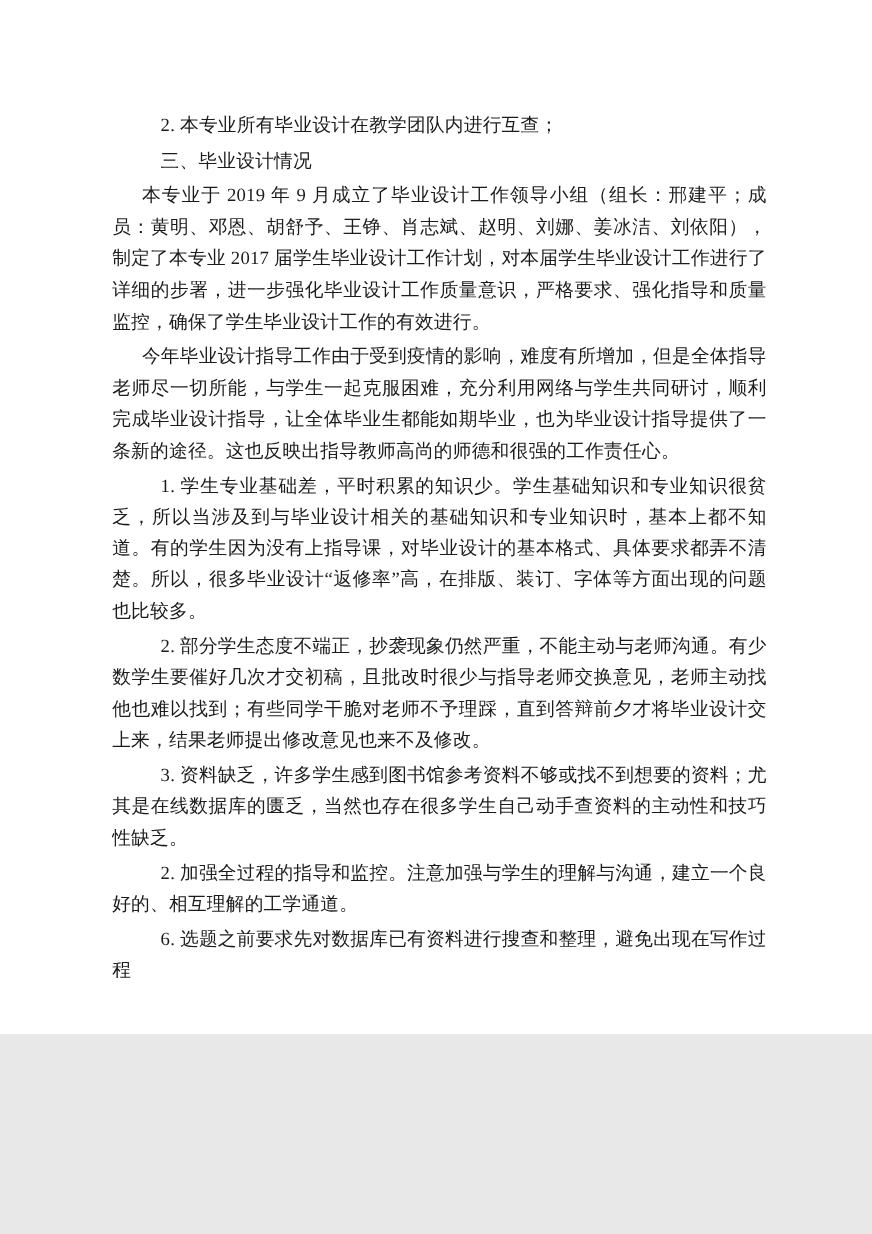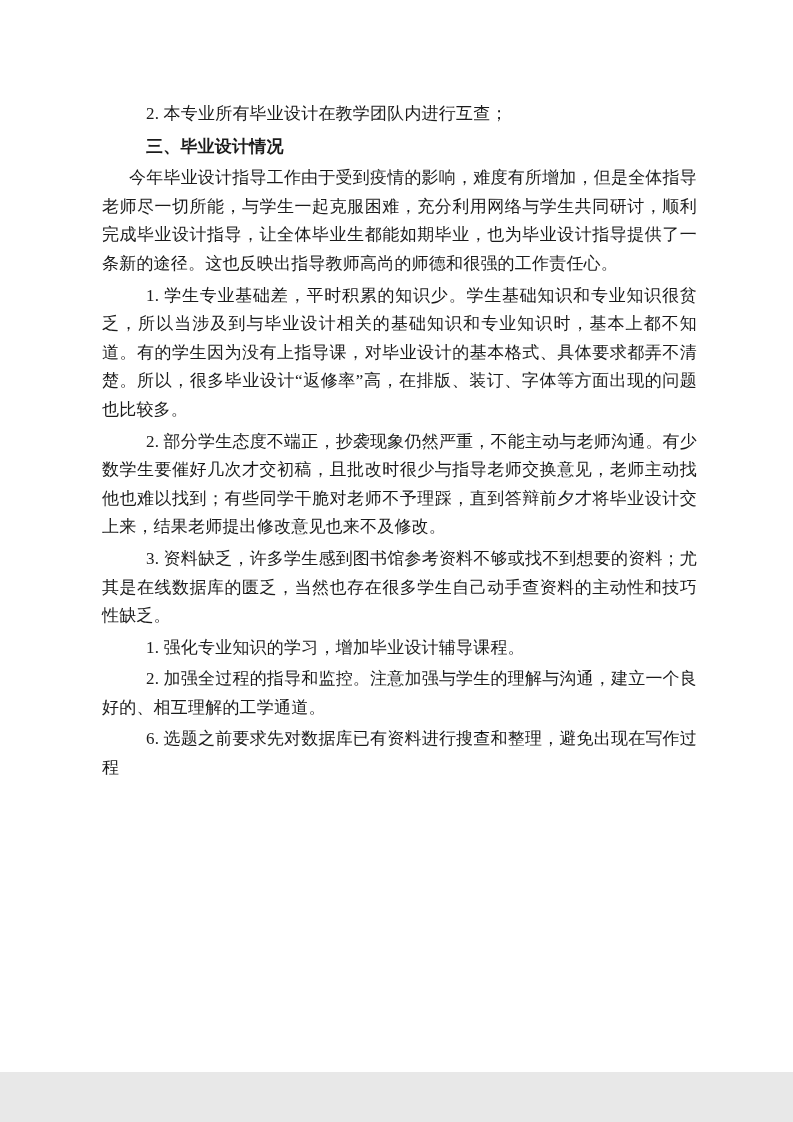--- a/index.html
+++ b/index.html
@@ -3,21 +3,21 @@
 <meta charset="utf-8">
 <style>
   html, body {
     margin: 0;
     padding: 0;
     background: #e8e8e8;
   }
   .page {
     position: relative;
     width: 793px;
-    height: 1072px;
+    height: 940px;
     margin: 0 auto;
     background: #ffffff;
     overflow: hidden;
     font-family: "Liberation Serif", "DejaVu Serif", serif;
   }
   .content {
     position: absolute;
     left: 102px;
     top: 100px;
     width: 595px;
@@ -32,32 +32,32 @@
     padding: 0;
   }
   .block-item {
     text-indent: 44px;
   }
   .block-para {
     text-indent: 27px;
   }
   .block-heading {
     text-indent: 44px;
-    font-weight: 700;
+    font-weight: 400;
     margin: 4px 0 3px 0 !important;
   }
 </style>
 </head>
 <body>
 
 <div class="page" style="background: rgb(255, 255, 255);">
   <div class="content" id="doc-content" style="color: rgb(27, 27, 27);">
       <p class="block-item">2. 本专业所有毕业设计在教学团队内进行互查；</p>
       <p class="block-heading">三、毕业设计情况</p>
+      <p class="block-para">本专业于 2019 年 9 月成立了毕业设计工作领导小组（组长：邢建平；成员：黄明、邓恩、胡舒予、王铮、肖志斌、赵明、刘娜、姜冰洁、刘依阳），制定了本专业 2017 届学生毕业设计工作计划，对本届学生毕业设计工作进行了详细的步署，进一步强化毕业设计工作质量意识，严格要求、强化指导和质量监控，确保了学生毕业设计工作的有效进行。</p>
       <p class="block-para">今年毕业设计指导工作由于受到疫情的影响，难度有所增加，但是全体指导老师尽一切所能，与学生一起克服困难，充分利用网络与学生共同研讨，顺利完成毕业设计指导，让全体毕业生都能如期毕业，也为毕业设计指导提供了一条新的途径。这也反映出指导教师高尚的师德和很强的工作责任心。</p>
       <p class="block-item">1. 学生专业基础差，平时积累的知识少。学生基础知识和专业知识很贫乏，所以当涉及到与毕业设计相关的基础知识和专业知识时，基本上都不知道。有的学生因为没有上指导课，对毕业设计的基本格式、具体要求都弄不清楚。所以，很多毕业设计“返修率”高，在排版、装订、字体等方面出现的问题也比较多。</p>
       <p class="block-item">2. 部分学生态度不端正，抄袭现象仍然严重，不能主动与老师沟通。有少数学生要催好几次才交初稿，且批改时很少与指导老师交换意见，老师主动找他也难以找到；有些同学干脆对老师不予理踩，直到答辩前夕才将毕业设计交上来，结果老师提出修改意见也来不及修改。</p>
       <p class="block-item">3. 资料缺乏，许多学生感到图书馆参考资料不够或找不到想要的资料；尤其是在线数据库的匮乏，当然也存在很多学生自己动手查资料的主动性和技巧性缺乏。</p>
-      <p class="block-item">1. 强化专业知识的学习，增加毕业设计辅导课程。</p>
       <p class="block-item">2. 加强全过程的指导和监控。注意加强与学生的理解与沟通，建立一个良好的、相互理解的工学通道。</p>
       <p class="block-item">6. 选题之前要求先对数据库已有资料进行搜查和整理，避免出现在写作过程</p>
     </div>
 </div>
 
 </body></html>

